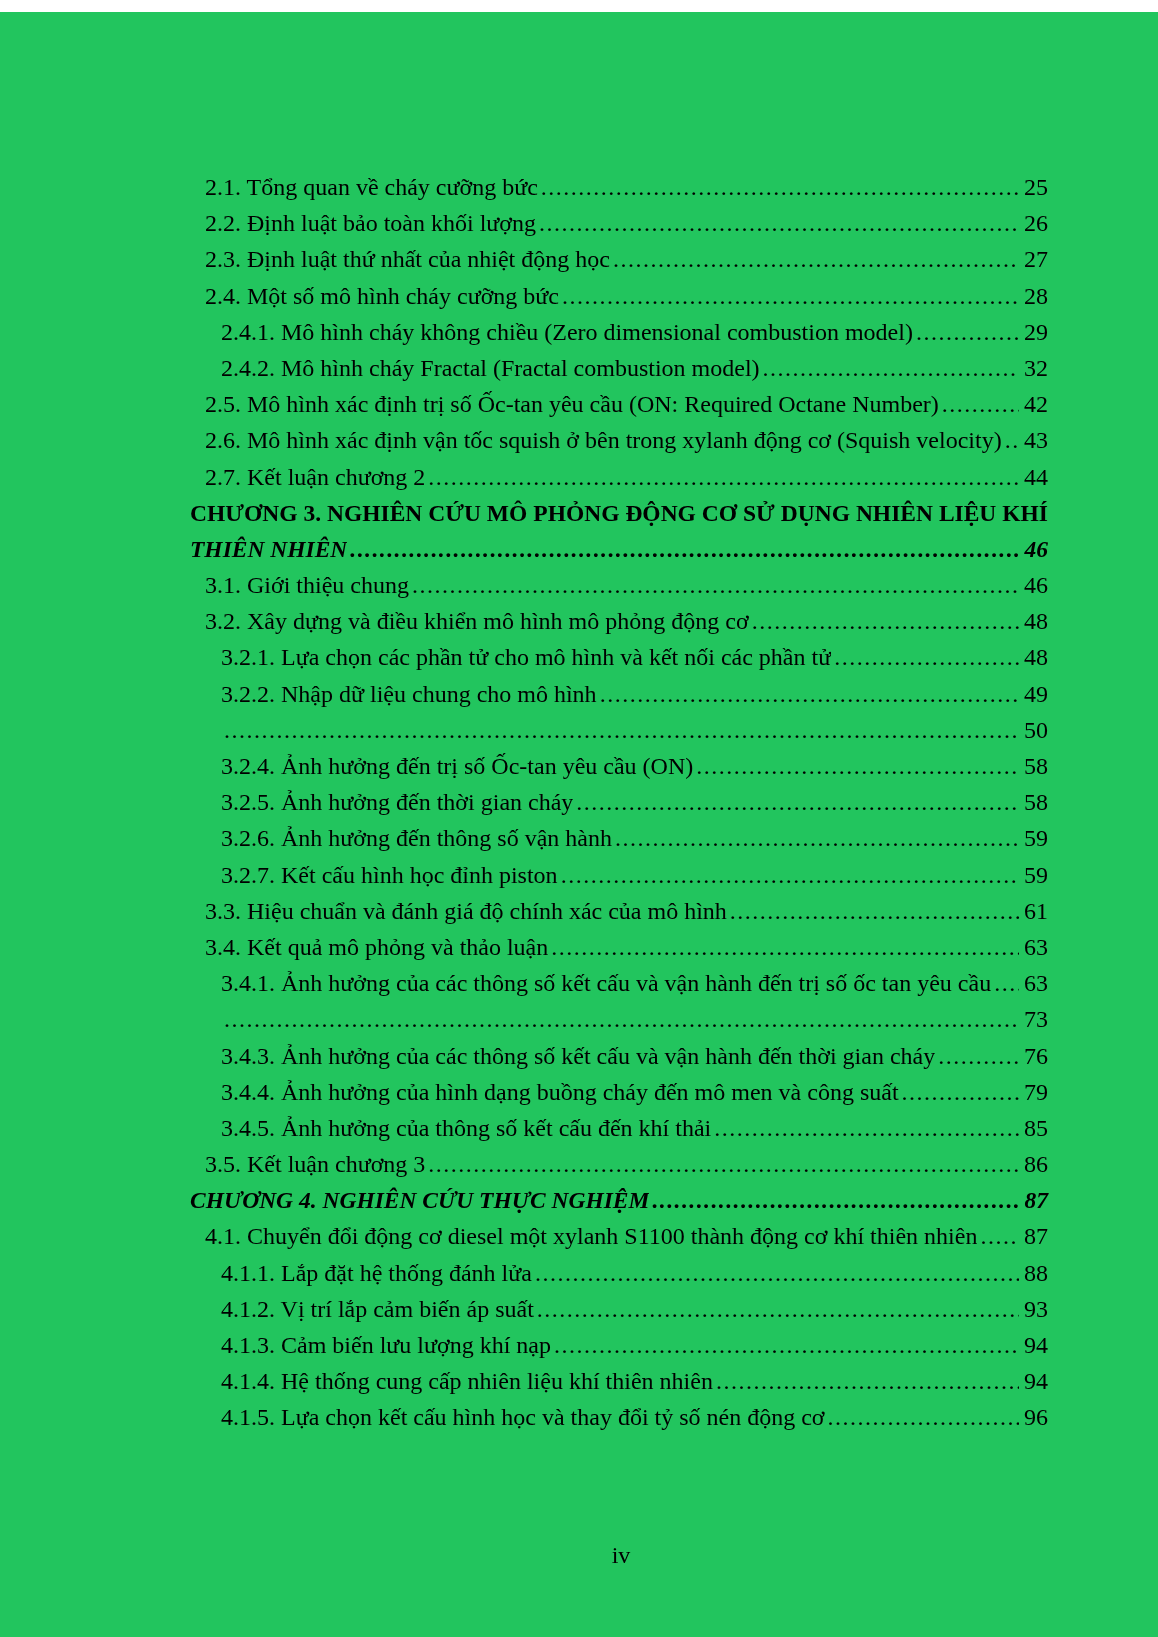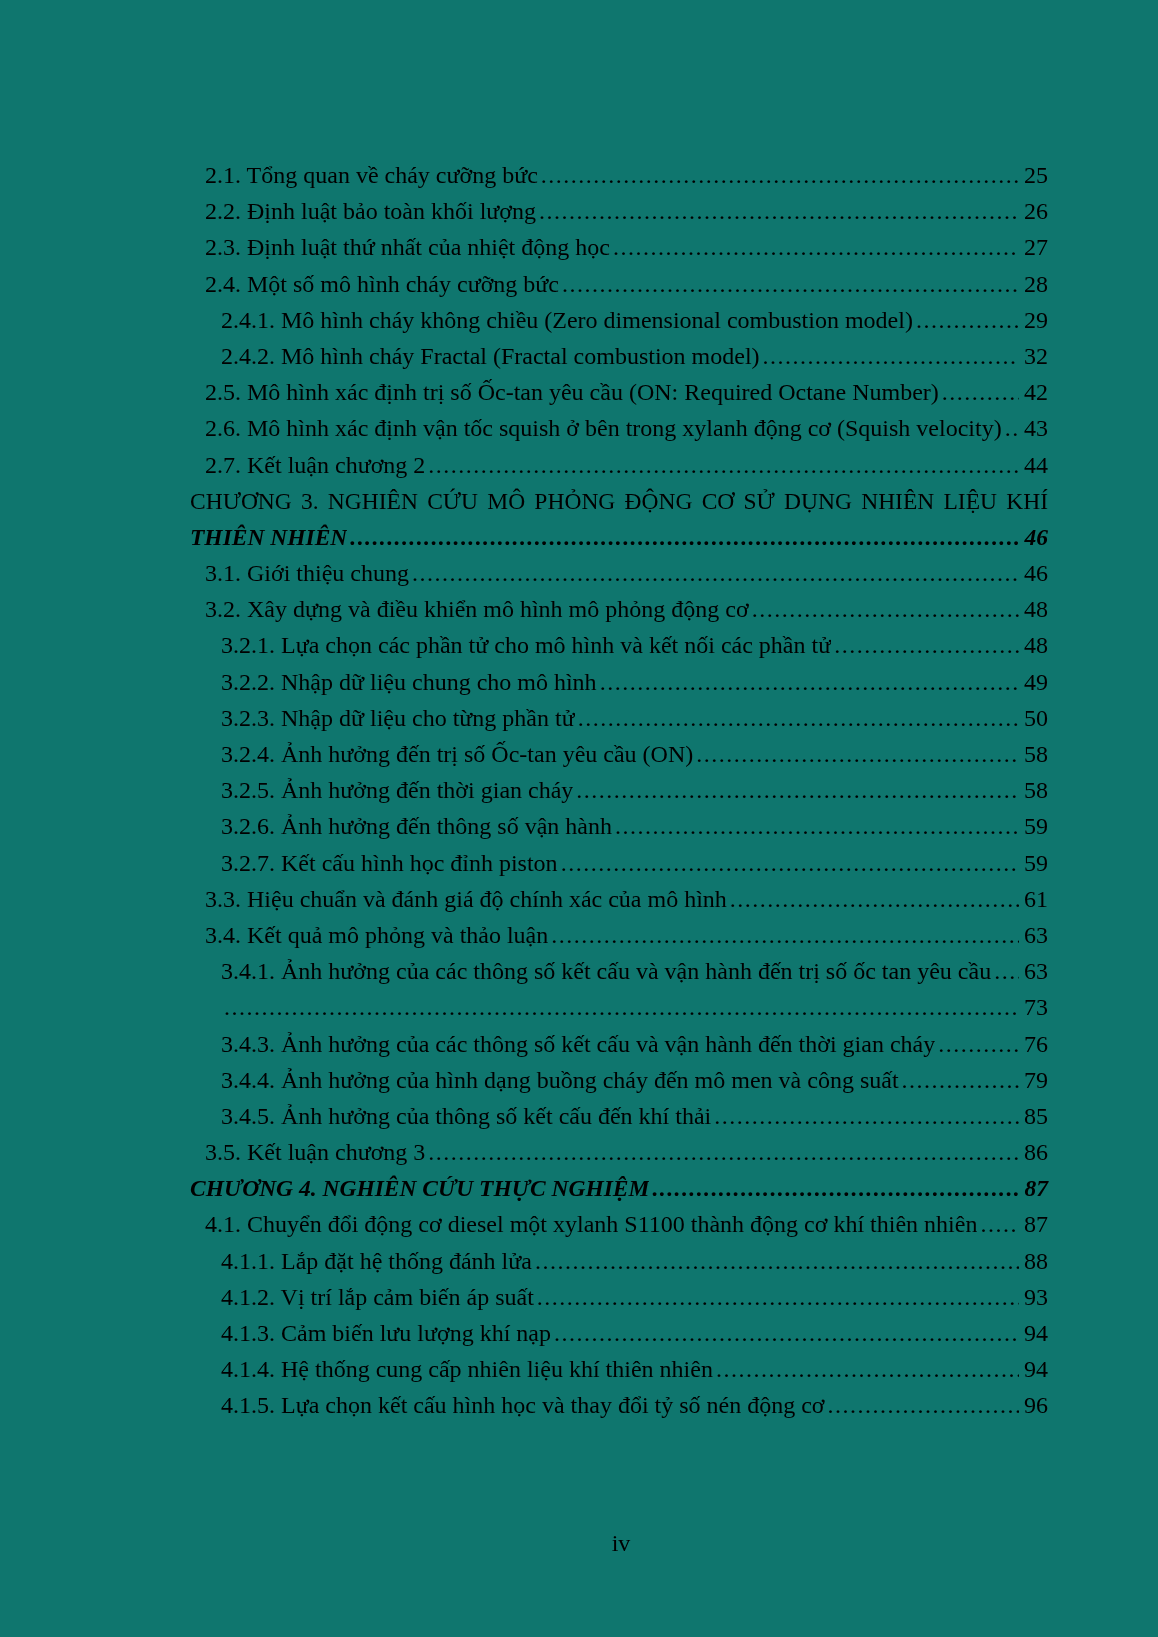--- a/index.html
+++ b/index.html
@@ -6,21 +6,22 @@
   body {
     width: 1158px; height: 1637px;
     background: #ffffff;
     font-family: "Liberation Serif", "DejaVu Serif", serif;
     color: #000000;
     position: relative;
     overflow: hidden;
   }
   .page {
     position: absolute; inset: 0;
-    background: #0f766e;
+    background: #22c55e;
+    margin-top: 12px;
   }
   .toc {
     position: absolute;
     left: 190px; top: 162px;
     width: 858px;
   }
   .toc-row {
     display: flex;
     align-items: baseline;
     height: 36.2px;
@@ -45,21 +46,21 @@
   .toc-row .pg {
     flex: 0 0 auto;
     padding-left: 5px;
     text-align: right;
   }
   .lvl1 { padding-left: 15px; }
   .lvl2 { padding-left: 31px; }
   .chapter-line {
     height: 36.2px;
     font-size: 23.5px;
-    font-weight: normal;
+    font-weight: bold;
     text-align: justify;
     text-align-last: justify;
     white-space: nowrap;
     overflow: hidden;
   }
   .toc-row.chapter { font-weight: bold; font-size: 23.5px; font-style: italic; }
   .footer {
     position: absolute;
     left: 192px; top: 1530px;
     width: 858px;
@@ -137,21 +138,20 @@
         <span class="t">3.2.1. Lựa chọn các phần tử cho mô hình và kết nối các phần tử</span>
         <span class="dots"></span>
         <span class="pg">48</span>
       </div>
       <div class="toc-row lvl2">
         <span class="t">3.2.2. Nhập dữ liệu chung cho mô hình</span>
         <span class="dots"></span>
         <span class="pg">49</span>
       </div>
       <div class="toc-row lvl2">
-        <span class="t">3.2.3. Nhập dữ liệu cho từng phần tử</span>
         <span class="dots"></span>
         <span class="pg">50</span>
       </div>
       <div class="toc-row lvl2">
         <span class="t">3.2.4. Ảnh hưởng đến trị số Ốc-tan yêu cầu (ON)</span>
         <span class="dots"></span>
         <span class="pg">58</span>
       </div>
       <div class="toc-row lvl2">
         <span class="t">3.2.5. Ảnh hưởng đến thời gian cháy</span>

